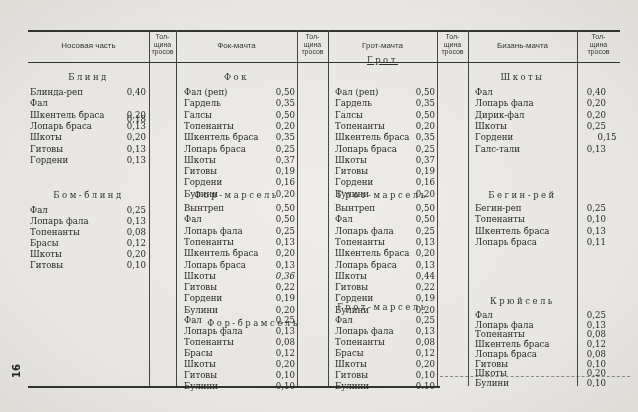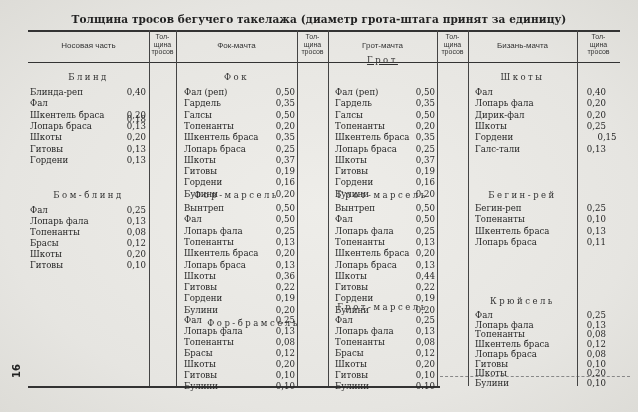--- a/index.html
+++ b/index.html
@@ -43,21 +43,20 @@
   .dash {
     position:absolute; left:440px; top:376px; width:190px; height:0;
     border-top:1px dashed #888;
   }
 </style>
 </head>
 <body>
 
 <div class="page">
 
-  <div class="title">Толщина тросов бегучего такелажа (диаметр грота-штага принят за единицу)</div>
 
   <div class="hline" style="left:28px; top:30px; width:592px; height:1.5px;"></div>
   <div class="hline" style="left:28px; top:62px; width:592px;"></div>
   <div class="hline" style="left:28px; top:386px; width:412px; height:1.5px;"></div>
   <div class="dash"></div>
 
   <div class="vline" style="left:149px; top:30px; height:356px;"></div>
   <div class="vline" style="left:176px; top:30px; height:356px;"></div>
   <div class="vline" style="left:297px; top:30px; height:356px;"></div>
   <div class="vline" style="left:328px; top:30px; height:356px;"></div>
@@ -148,21 +147,21 @@
       <div class="val" style="left: 265px; width: 30px; top: 214.3px; line-height: 11.3px;">0,50</div>
       <div class="row" style="left: 184px; top: 225.6px; line-height: 11.3px;">Лопарь фала</div>
       <div class="val" style="left: 265px; width: 30px; top: 225.6px; line-height: 11.3px;">0,25</div>
       <div class="row" style="left: 184px; top: 236.9px; line-height: 11.3px;">Топенанты</div>
       <div class="val" style="left: 265px; width: 30px; top: 236.9px; line-height: 11.3px;">0,13</div>
       <div class="row" style="left: 184px; top: 248.2px; line-height: 11.3px;">Шкентель браса</div>
       <div class="val" style="left: 265px; width: 30px; top: 248.2px; line-height: 11.3px;">0,20</div>
       <div class="row" style="left: 184px; top: 259.5px; line-height: 11.3px;">Лопарь браса</div>
       <div class="val" style="left: 265px; width: 30px; top: 259.5px; line-height: 11.3px;">0,13</div>
       <div class="row" style="left: 184px; top: 270.8px; line-height: 11.3px;">Шкоты</div>
-      <div class="val" style="left: 265px; width: 30px; top: 270.8px; line-height: 11.3px;">0,36</div>
+      <div class="val" style="left: 265px; width: 30px; top: 270.8px; line-height: 11.3px; font-style: italic;">0,36</div>
       <div class="row" style="left: 184px; top: 282.1px; line-height: 11.3px;">Гитовы</div>
       <div class="val" style="left: 265px; width: 30px; top: 282.1px; line-height: 11.3px;">0,22</div>
       <div class="row" style="left: 184px; top: 293.4px; line-height: 11.3px;">Гордени</div>
       <div class="val" style="left: 265px; width: 30px; top: 293.4px; line-height: 11.3px;">0,19</div>
       <div class="row" style="left: 184px; top: 304.7px; line-height: 11.3px;">Булини</div>
       <div class="val" style="left: 265px; width: 30px; top: 304.7px; line-height: 11.3px;">0,20</div>
       <div class="sec-title" style="left: 193px; top: 302px; width: 121px; margin-top: 16px;">Фор-брамсель</div>
       <div class="row" style="left: 184px; top: 315px; line-height: 11px;">Фал</div>
       <div class="val" style="left: 265px; width: 30px; top: 315px; line-height: 11px;">0,25</div>
       <div class="row" style="left: 184px; top: 326px; line-height: 11px;">Лопарь фала</div>

